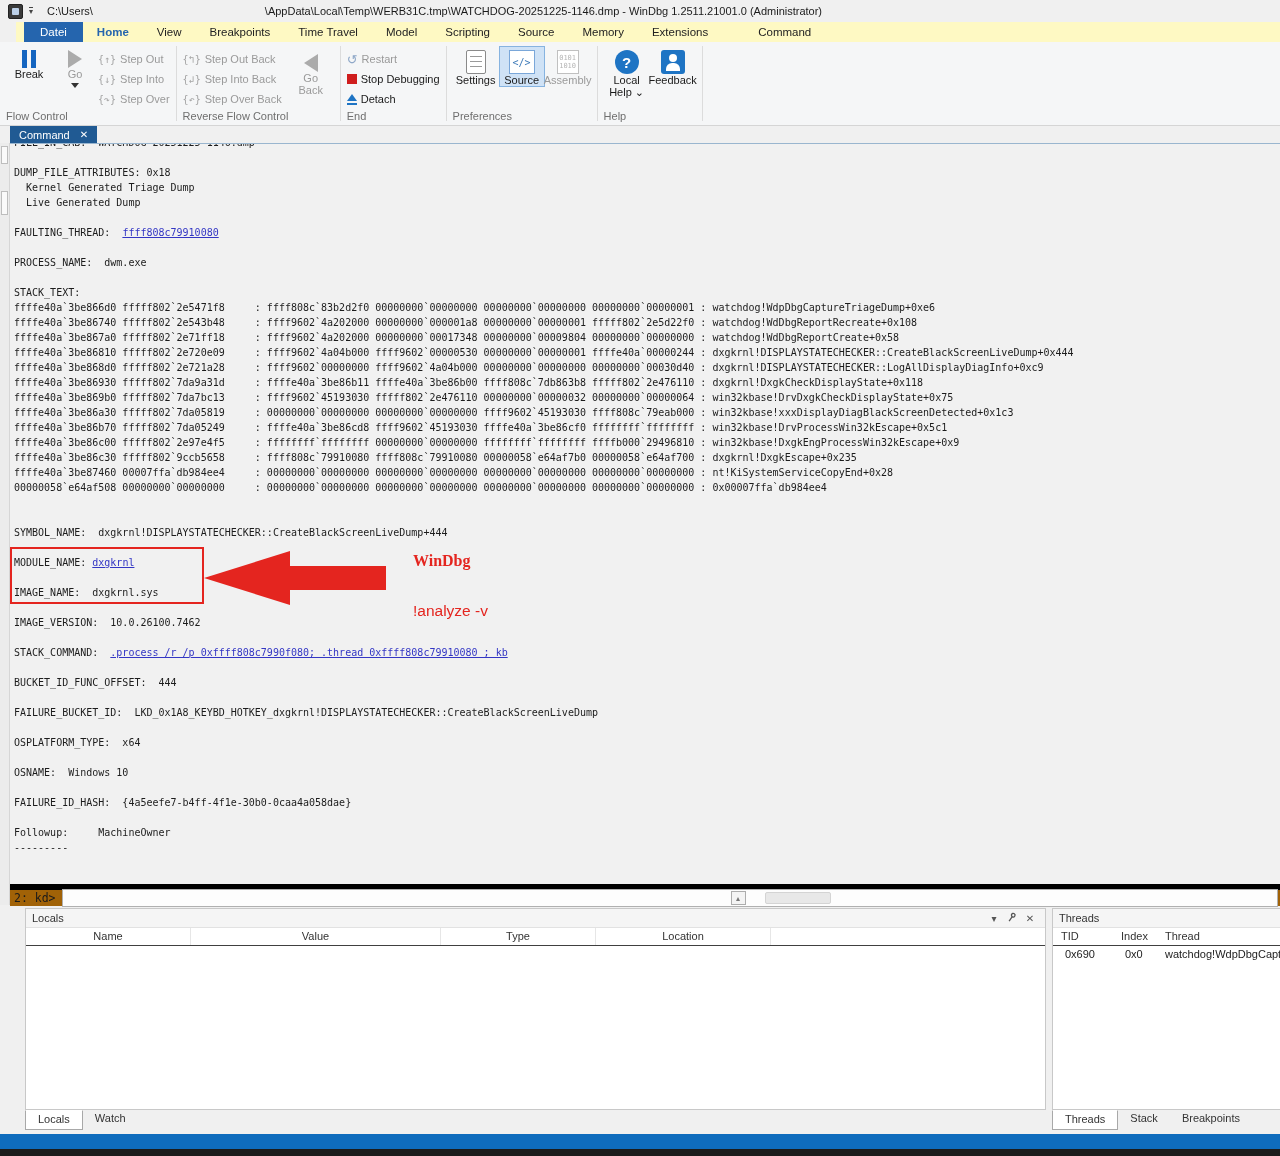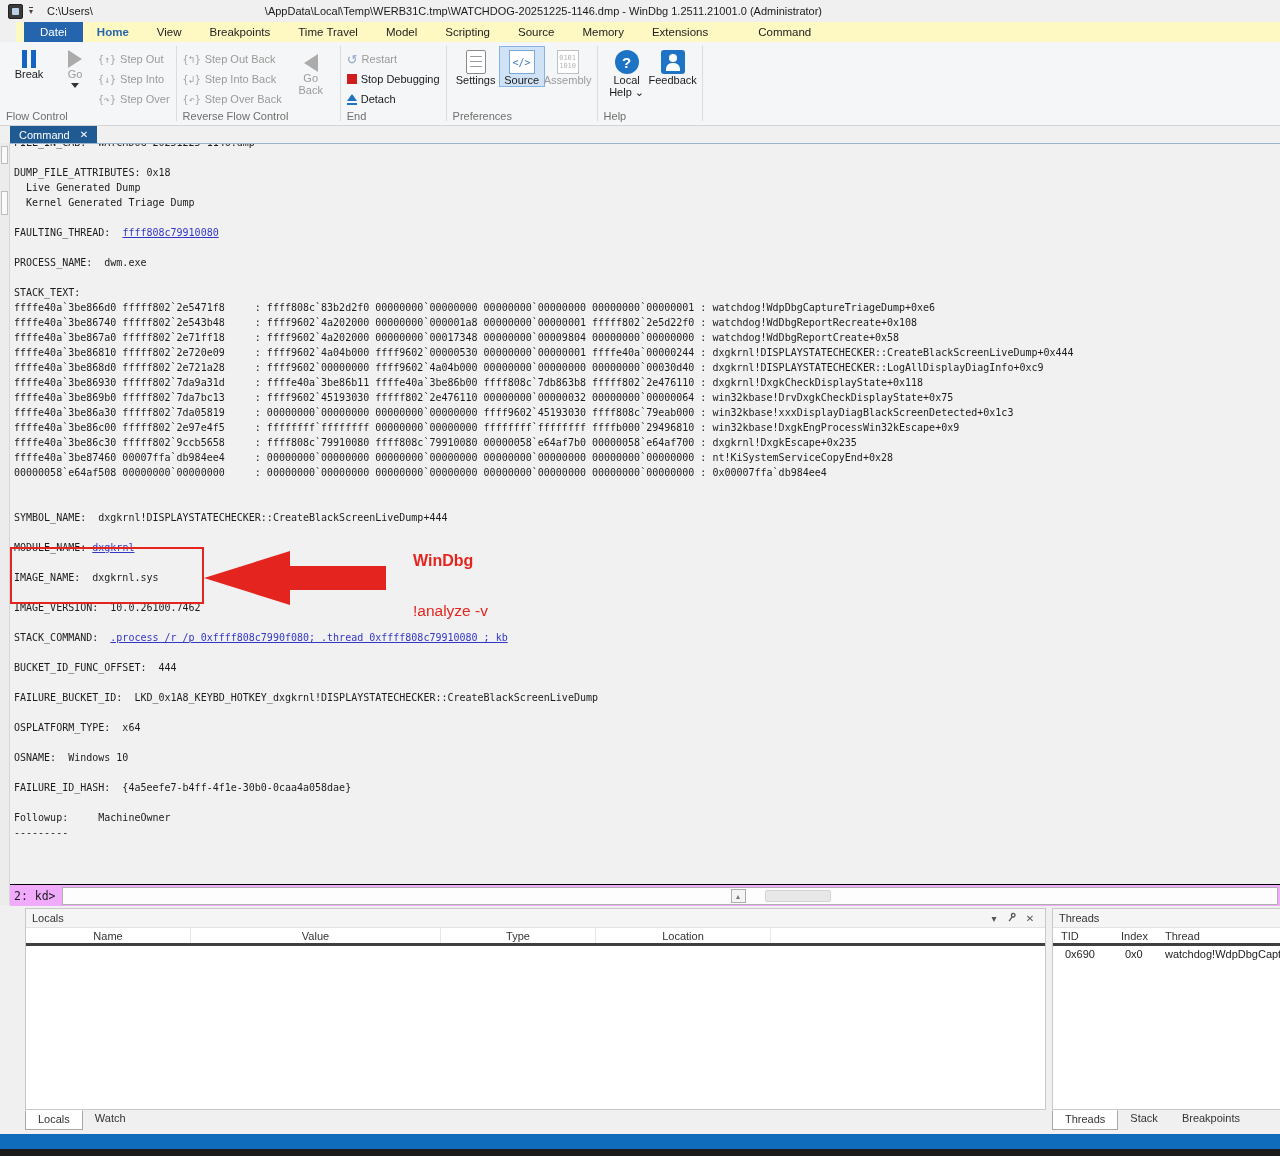--- a/index.html
+++ b/index.html
@@ -72,37 +72,37 @@
   .gut-box { position:absolute; left:1px; width:7px; background:#fafafa; border:1px solid #bdbdbd; }
   .cmd-panel { position:absolute; left:10px; top:143px; right:0; height:741px; background:#f1f1f1;
      border-top:1px solid #9ab6cf; overflow:hidden; }
   .cmd-output { position:absolute; left:4px; top:-9px; font-family:"DejaVu Sans Mono",monospace;
      font-size:10px; color:#1c1c1c; }
   .cline { height:15px; line-height:15px; white-space:pre; }
   .clink { color:#3336c4; text-decoration:underline; }
   
   .anno-box { position:absolute; left:10px; top:547px; width:194px; height:57px; border:2px solid #e4251f; z-index:5; }
   .anno-arrow { position:absolute; left:204px; top:549px; z-index:5; }
-  .anno-t1 { position:absolute; left:413px; top:552px; color:#e4251f; font-weight:bold; font-size:16px; z-index:5; }
+  .anno-t1 { position:absolute; left:413px; top:552px; color:#e4251f; font-weight:bold; font-size:16px; z-index:5;font-family:Liberation Serif, serif; }
   .anno-t2 { position:absolute; left:413px; top:602px; color:#e4251f; font-weight:normal; font-size:15.5px; z-index:5; }
   
-  .prompt-row { position:absolute; left:10px; right:0; top:884px; height:22px; background:#f0abfc;
-     border-top:1px solid #000000; display:flex; align-items:center; }
+  .prompt-row { position:absolute; left:10px; right:0; top:884px; height:22px; background:#a16207;
+     border-top:6px solid #000000; display:flex; align-items:center; }
   .prompt-label { font-family:"DejaVu Sans Mono",monospace; font-size:11.5px; padding:0 6px 0 4px; }
   .prompt-input { flex:1; height:18px; background:#fdfdfd; border:1px solid #b0b0b0; margin-right:2px; position:relative; }
   .mini-btn { position:absolute; left:668px; top:1px; width:15px; height:14px; border:1px solid #adadad; background:#f4f4f4;
      font-size:8px; color:#777; text-align:center; line-height:13px; }
   .mini-pill { position:absolute; left:702px; top:2px; width:66px; height:12px; background:#e8e8e8; border:1px solid #d4d4d4; border-radius:2px; }
   
   .panel { position:absolute; background:#fff; border:1px solid #c8c8c8; }
   .panel-title { height:19px; background:#f5f5f5; border-bottom:1px solid #e2e2e2; display:flex; align-items:center;
      font-size:11px; color:#333; padding:0 6px; }
   .panel-title .sp { flex:1; }
   .ptool { width:18px; text-align:center; color:#555; font-size:10px; cursor:default; }
-  .cols-header { height:18px; display:flex; border-bottom:3px solid #404040; font-size:11px; color:#333; }
+  .cols-header { height:18px; display:flex; border-bottom:1px solid #404040; font-size:11px; color:#333; }
   .lcol { text-align:center; line-height:17px; border-right:1px solid #e6e6e6; }
   .lcol0 { width:165px; } .lcol1 { width:250px; } .lcol2 { width:155px; } .lcol3 { width:175px; }
   .lcol-fill { flex:1; border-right:none; }
   .tcol { line-height:17px; padding-left:8px; white-space:nowrap; overflow:hidden; }
   .tcol0 { width:60px; } .tcol1 { width:44px; } .tcol2 { flex:1; }
   .trow { height:18px; display:flex; font-size:11px; color:#222; }
   .trow .tcol0 { padding-left:12px; }
   .trow .tcol1 { padding-left:12px; }
   
   .mini-tabs { position:absolute; top:1110px; height:20px; display:flex; font-size:11px; }
@@ -267,36 +267,37 @@
   <div class="left-gutter">
     <div class="gut-box" style="top:3px;height:18px;"></div>
     <div class="gut-box" style="top:48px;height:24px;"></div>
   </div>
 
   <div class="cmd-panel">
     <div class="cmd-output" id="cmd-output">
         <div class="cline"><span>FILE_IN_CAB:  WATCHDOG-20251225-1146.dmp</span></div>
         <div class="cline">&nbsp;</div>
         <div class="cline"><span>DUMP_FILE_ATTRIBUTES: 0x18</span></div>
+        <div class="cline"><span>  Kernel Generated Triage Dump</span></div>
         <div class="cline"><span>  Live Generated Dump</span></div>
-        <div class="cline"><span>  Kernel Generated Triage Dump</span></div>
         <div class="cline">&nbsp;</div>
         <div class="cline"><span>FAULTING_THREAD:  </span><span class="clink">ffff808c79910080</span></div>
         <div class="cline">&nbsp;</div>
         <div class="cline"><span>PROCESS_NAME:  dwm.exe</span></div>
         <div class="cline">&nbsp;</div>
         <div class="cline"><span>STACK_TEXT:</span></div>
         <div class="cline"><span>ffffe40a`3be866d0 fffff802`2e5471f8     : ffff808c`83b2d2f0 00000000`00000000 00000000`00000000 00000000`00000001 : watchdog!WdpDbgCaptureTriageDump+0xe6</span></div>
         <div class="cline"><span>ffffe40a`3be86740 fffff802`2e543b48     : ffff9602`4a202000 00000000`000001a8 00000000`00000001 fffff802`2e5d22f0 : watchdog!WdDbgReportRecreate+0x108</span></div>
         <div class="cline"><span>ffffe40a`3be867a0 fffff802`2e71ff18     : ffff9602`4a202000 00000000`00017348 00000000`00009804 00000000`00000000 : watchdog!WdDbgReportCreate+0x58</span></div>
         <div class="cline"><span>ffffe40a`3be86810 fffff802`2e720e09     : ffff9602`4a04b000 ffff9602`00000530 00000000`00000001 ffffe40a`00000244 : dxgkrnl!DISPLAYSTATECHECKER::CreateBlackScreenLiveDump+0x444</span></div>
         <div class="cline"><span>ffffe40a`3be868d0 fffff802`2e721a28     : ffff9602`00000000 ffff9602`4a04b000 00000000`00000000 00000000`00030d40 : dxgkrnl!DISPLAYSTATECHECKER::LogAllDisplayDiagInfo+0xc9</span></div>
         <div class="cline"><span>ffffe40a`3be86930 fffff802`7da9a31d     : ffffe40a`3be86b11 ffffe40a`3be86b00 ffff808c`7db863b8 fffff802`2e476110 : dxgkrnl!DxgkCheckDisplayState+0x118</span></div>
         <div class="cline"><span>ffffe40a`3be869b0 fffff802`7da7bc13     : ffff9602`45193030 fffff802`2e476110 00000000`00000032 00000000`00000064 : win32kbase!DrvDxgkCheckDisplayState+0x75</span></div>
         <div class="cline"><span>ffffe40a`3be86a30 fffff802`7da05819     : 00000000`00000000 00000000`00000000 ffff9602`45193030 ffff808c`79eab000 : win32kbase!xxxDisplayDiagBlackScreenDetected+0x1c3</span></div>
+        <div class="cline"><span>ffffe40a`3be86b70 fffff802`7da05249     : ffffe40a`3be86cd8 ffff9602`45193030 ffffe40a`3be86cf0 ffffffff`ffffffff : win32kbase!DrvProcessWin32kEscape+0x5c1</span></div>
         <div class="cline"><span>ffffe40a`3be86c00 fffff802`2e97e4f5     : ffffffff`ffffffff 00000000`00000000 ffffffff`ffffffff ffffb000`29496810 : win32kbase!DxgkEngProcessWin32kEscape+0x9</span></div>
         <div class="cline"><span>ffffe40a`3be86c30 fffff802`9ccb5658     : ffff808c`79910080 ffff808c`79910080 00000058`e64af7b0 00000058`e64af700 : dxgkrnl!DxgkEscape+0x235</span></div>
         <div class="cline"><span>ffffe40a`3be87460 00007ffa`db984ee4     : 00000000`00000000 00000000`00000000 00000000`00000000 00000000`00000000 : nt!KiSystemServiceCopyEnd+0x28</span></div>
         <div class="cline"><span>00000058`e64af508 00000000`00000000     : 00000000`00000000 00000000`00000000 00000000`00000000 00000000`00000000 : 0x00007ffa`db984ee4</span></div>
         <div class="cline">&nbsp;</div>
         <div class="cline">&nbsp;</div>
         <div class="cline"><span>SYMBOL_NAME:  dxgkrnl!DISPLAYSTATECHECKER::CreateBlackScreenLiveDump+444</span></div>
         <div class="cline">&nbsp;</div>
         <div class="cline"><span>MODULE_NAME: </span><span class="clink">dxgkrnl</span></div>
         <div class="cline">&nbsp;</div>

